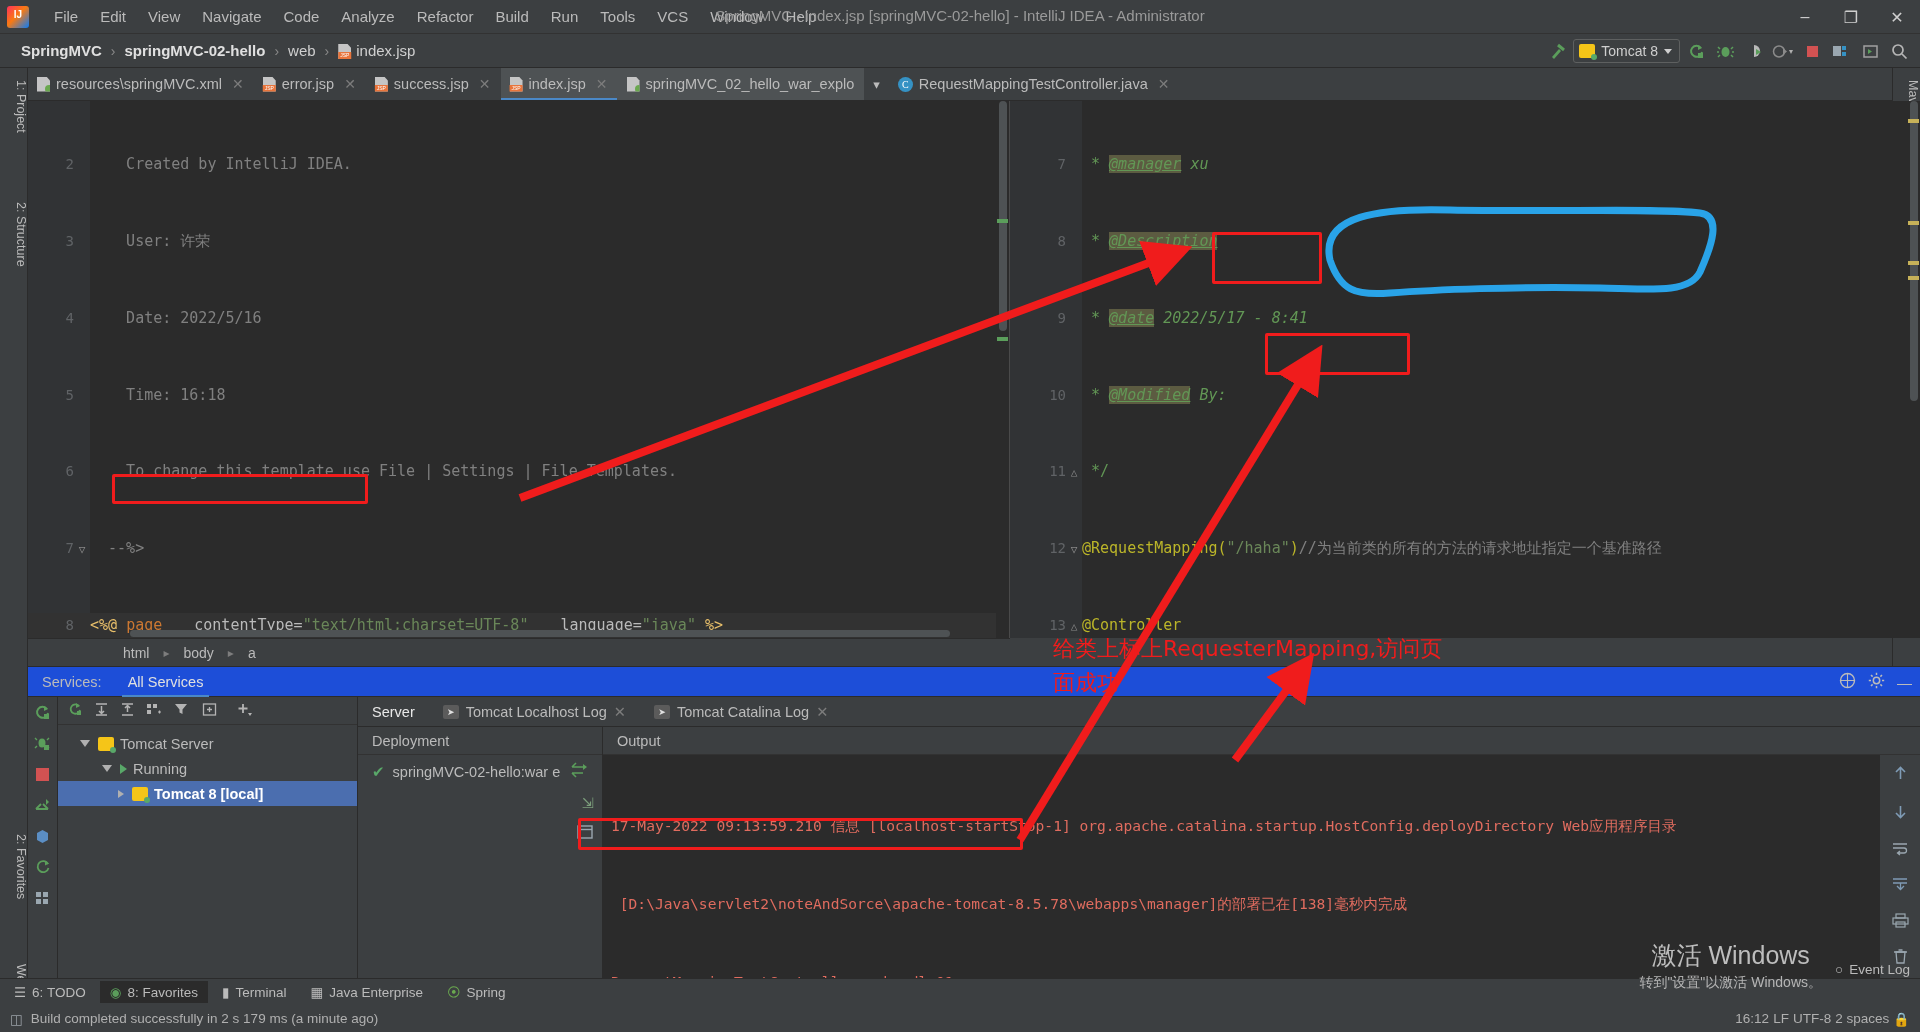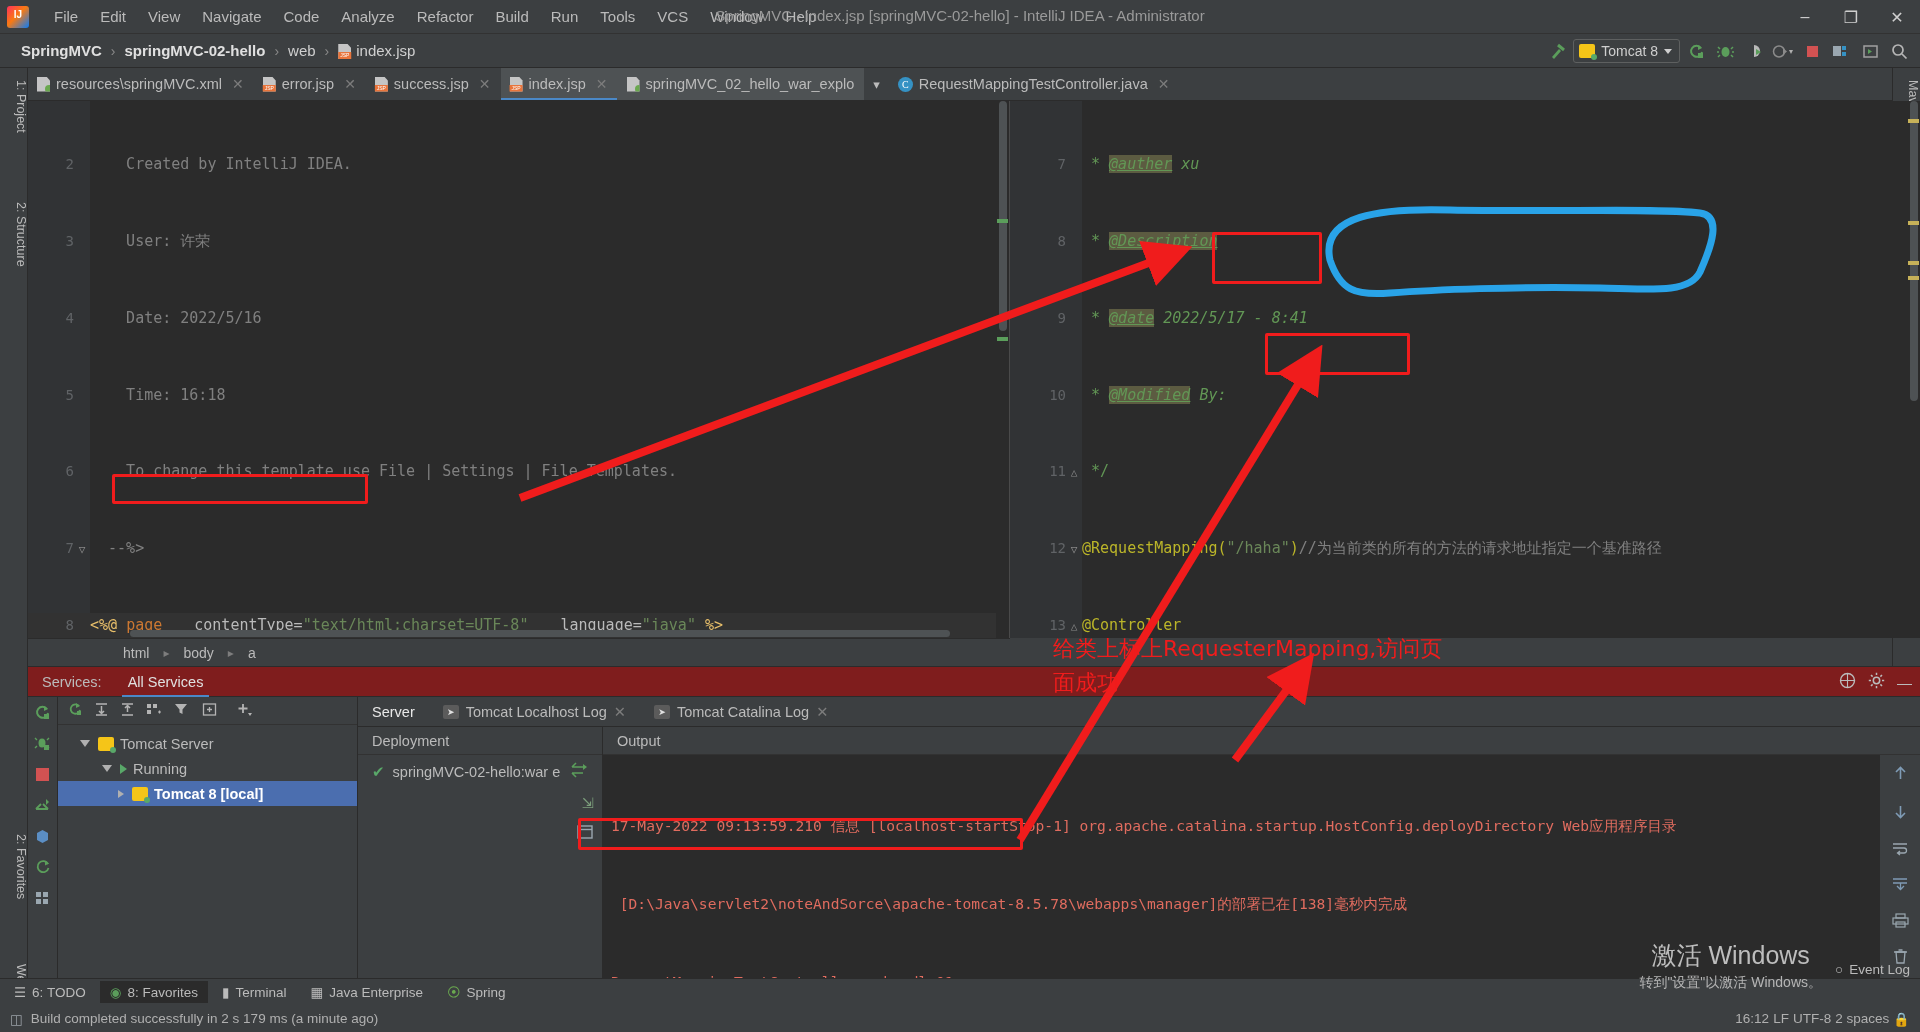--- a/index.html
+++ b/index.html
@@ -212,21 +212,21 @@
     gap: 14px; font-size: 14px; color: #bbbbbb; border-top: 1px solid #2b2b2b;
   }
   .ec-sep { color: #7d7d7d; font-size: 12px; }
 
   
   .services {
     position: absolute; left: 28px; top: 666px; width: 1892px; height: 319px;
     background: #3c3f41; border-top: 1px solid #2b2b2b;
   }
   .svc-header {
-    position: relative; height: 30px; background: #7f1d1d;
+    position: relative; height: 30px; background: #1d4ed8;
     display: flex; align-items: center; border-bottom: 1px solid #2b2b2b;
   }
   .svc-label { font-size: 14.5px; color: #bbbbbb; padding: 0 14px; }
   .svc-tab {
     font-size: 14.5px; color: #e0e0e0; padding: 0 12px; height: 30px;
     line-height: 30px; position: relative;
   }
   .svc-tab.active::after {
     content:""; position:absolute; left:6px; right:6px; bottom:0; height:2px; background:#4a88c7;
   }
@@ -522,21 +522,21 @@
         <div class="err-stripe" style="top:236px; background:#5b9e5b;"></div>
       </div>
       <div class="hscroll">
         <div class="thumb" style="left:40px; width:820px;"></div>
       </div>
     </div>
 
     <div class="pane pane-right">
       <div class="gutter right-g"></div>
       <div class="code">
-        <div class="ln"><span class="num">7</span><span class="c-doc"> * </span><span class="c-doctag hl-doc">@auther</span><span class="c-doc"> <i>xu</i></span></div>
+        <div class="ln"><span class="num">7</span><span class="c-doc"> * </span><span class="c-doctag hl-doc">@manager</span><span class="c-doc"> <i>xu</i></span></div>
         <div class="ln"><span class="num">8</span><span class="c-doc"> * </span><span class="c-doctag hl-doc">@Description</span></div>
         <div class="ln"><span class="num">9</span><span class="c-doc"> * </span><span class="c-doctag hl-doc">@date</span><span class="c-doc"> <i>2022/5/17 - 8:41</i></span></div>
         <div class="ln"><span class="num">10</span><span class="c-doc"> * </span><span class="c-doctag hl-doc">@Modified</span><span class="c-doc"> <i>By:</i></span></div>
         <div class="ln"><span class="num">11</span><span class="fold">△</span><span class="c-doc"> */</span></div>
         <div class="ln"><span class="num">12</span><span class="fold">▽</span><span class="c-ann">@RequestMapping(</span><span class="c-str">"/haha"</span><span class="c-ann">)</span><span class="c-cmt">//为当前类的所有的方法的请求地址指定一个基准路径</span></div>
         <div class="ln"><span class="num">13</span><span class="fold">△</span><span class="c-ann">@Controller</span></div>
         
         
         
         

